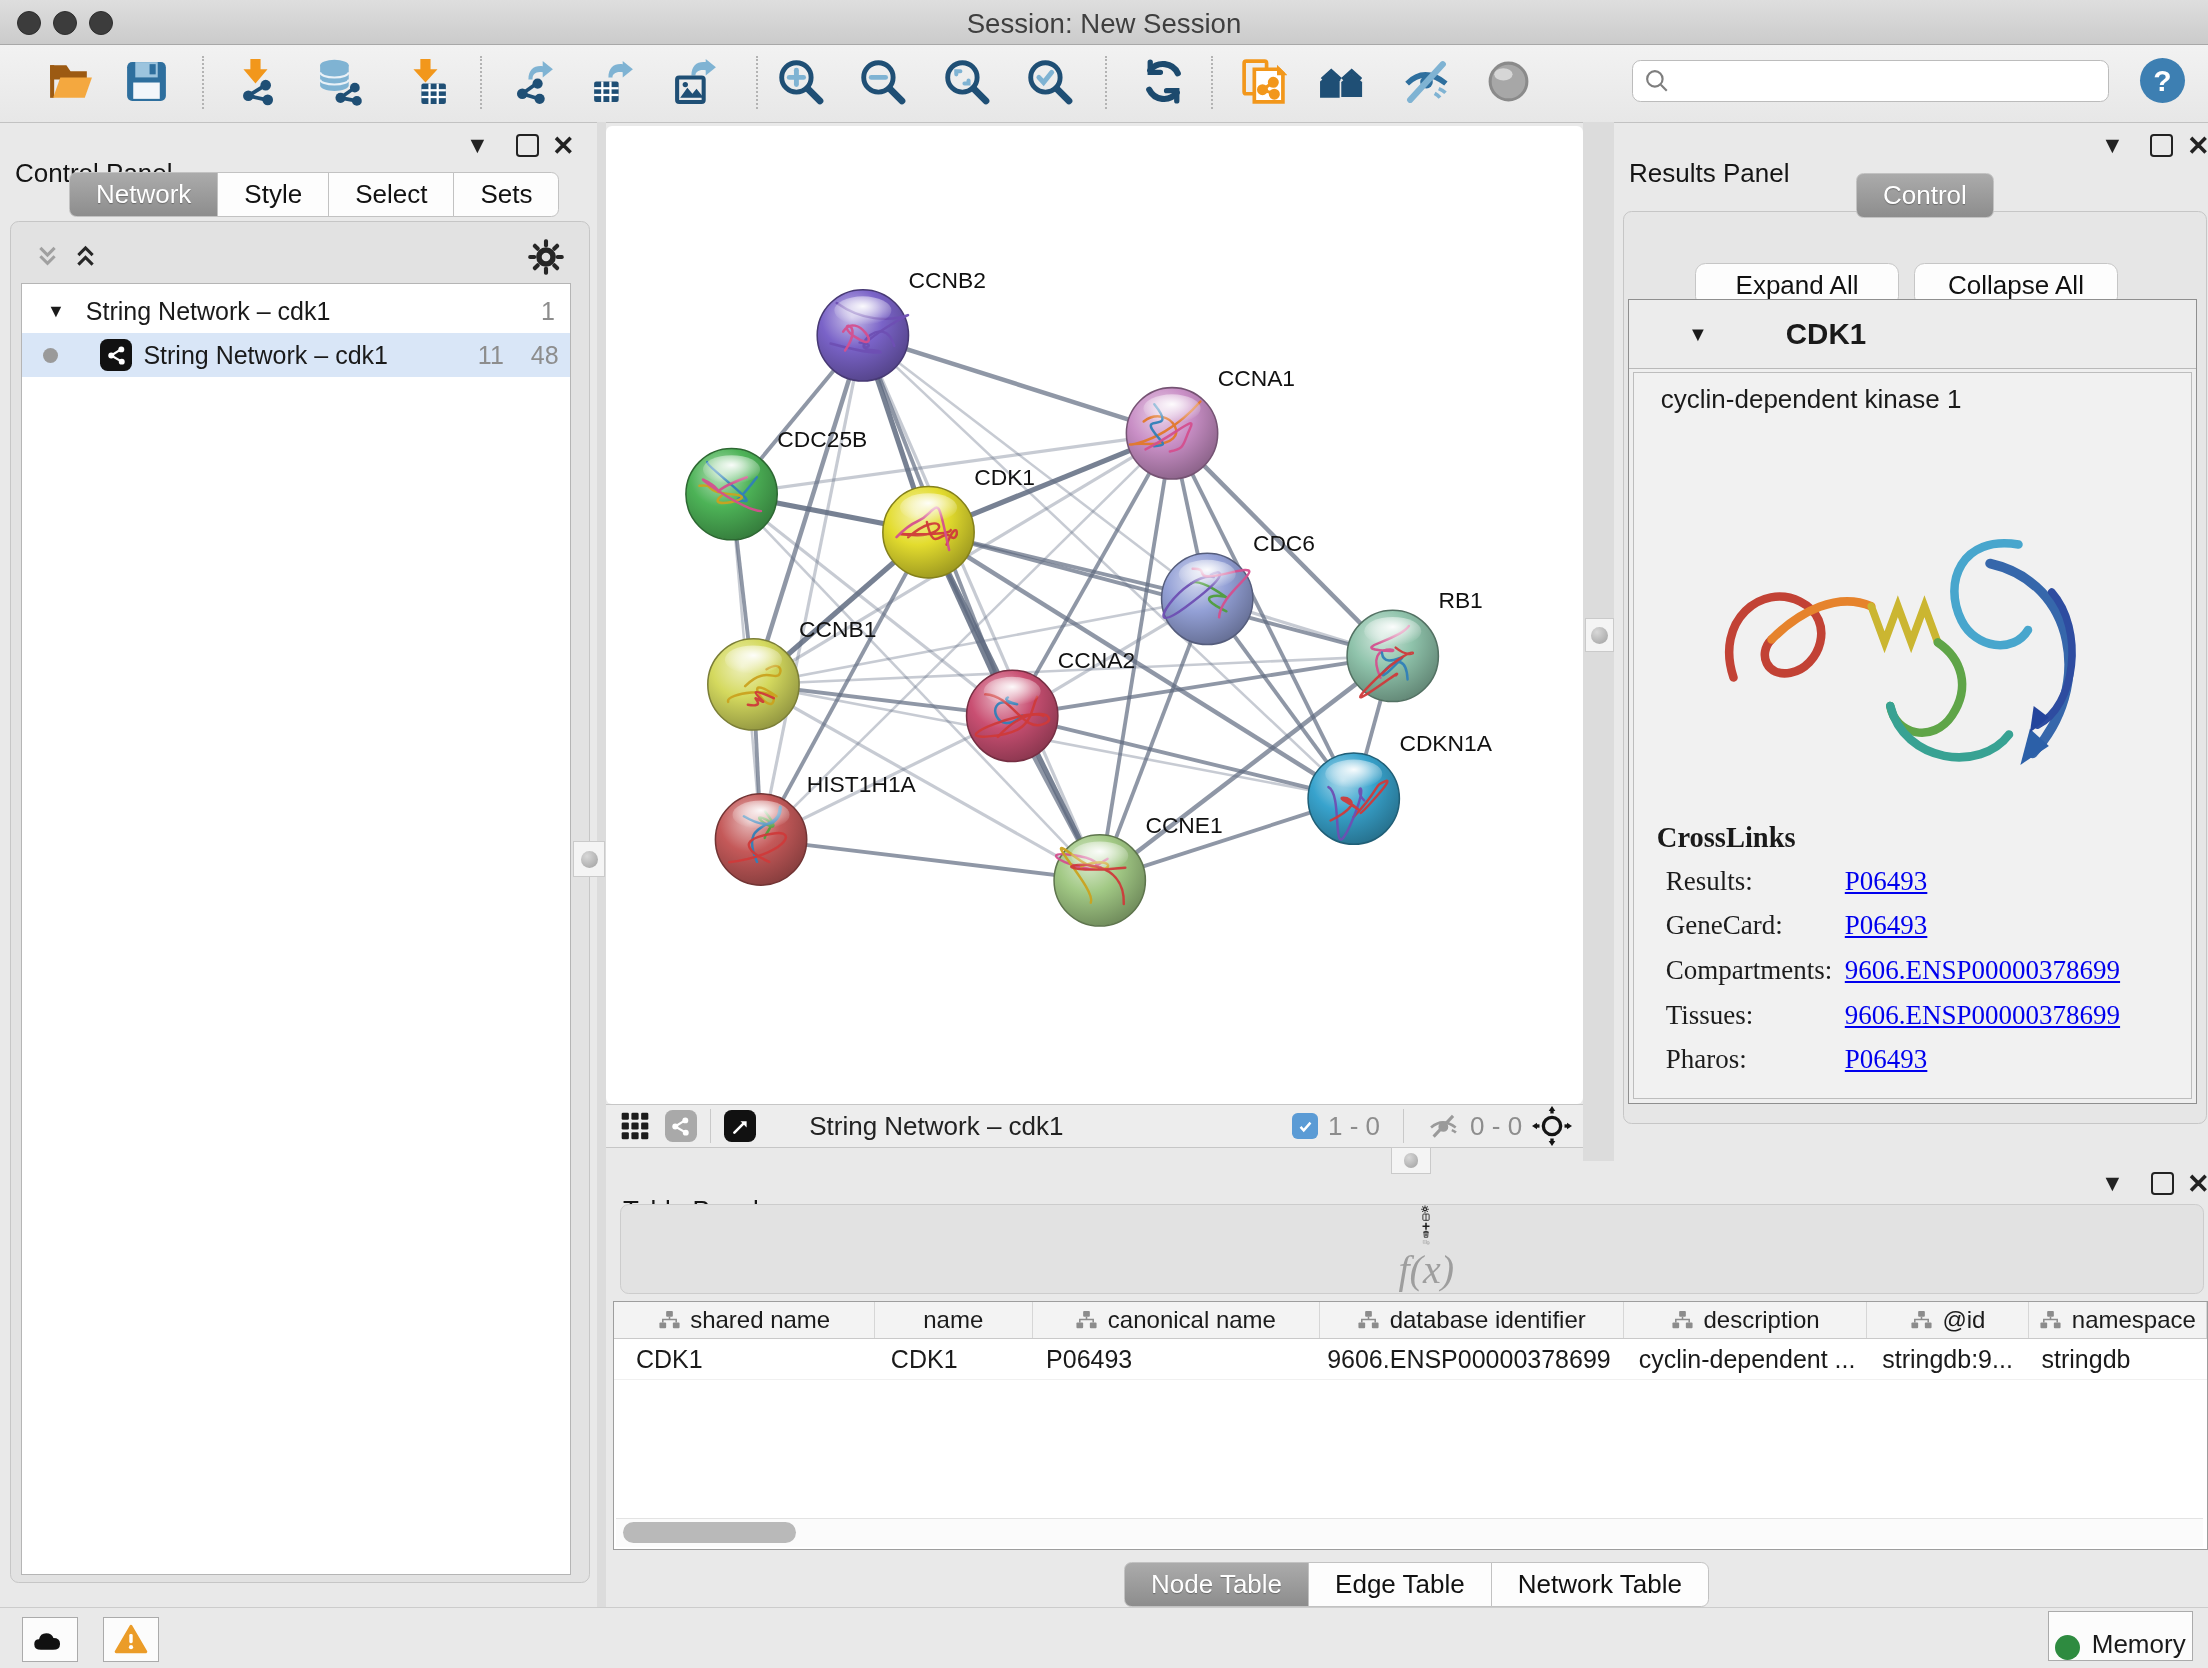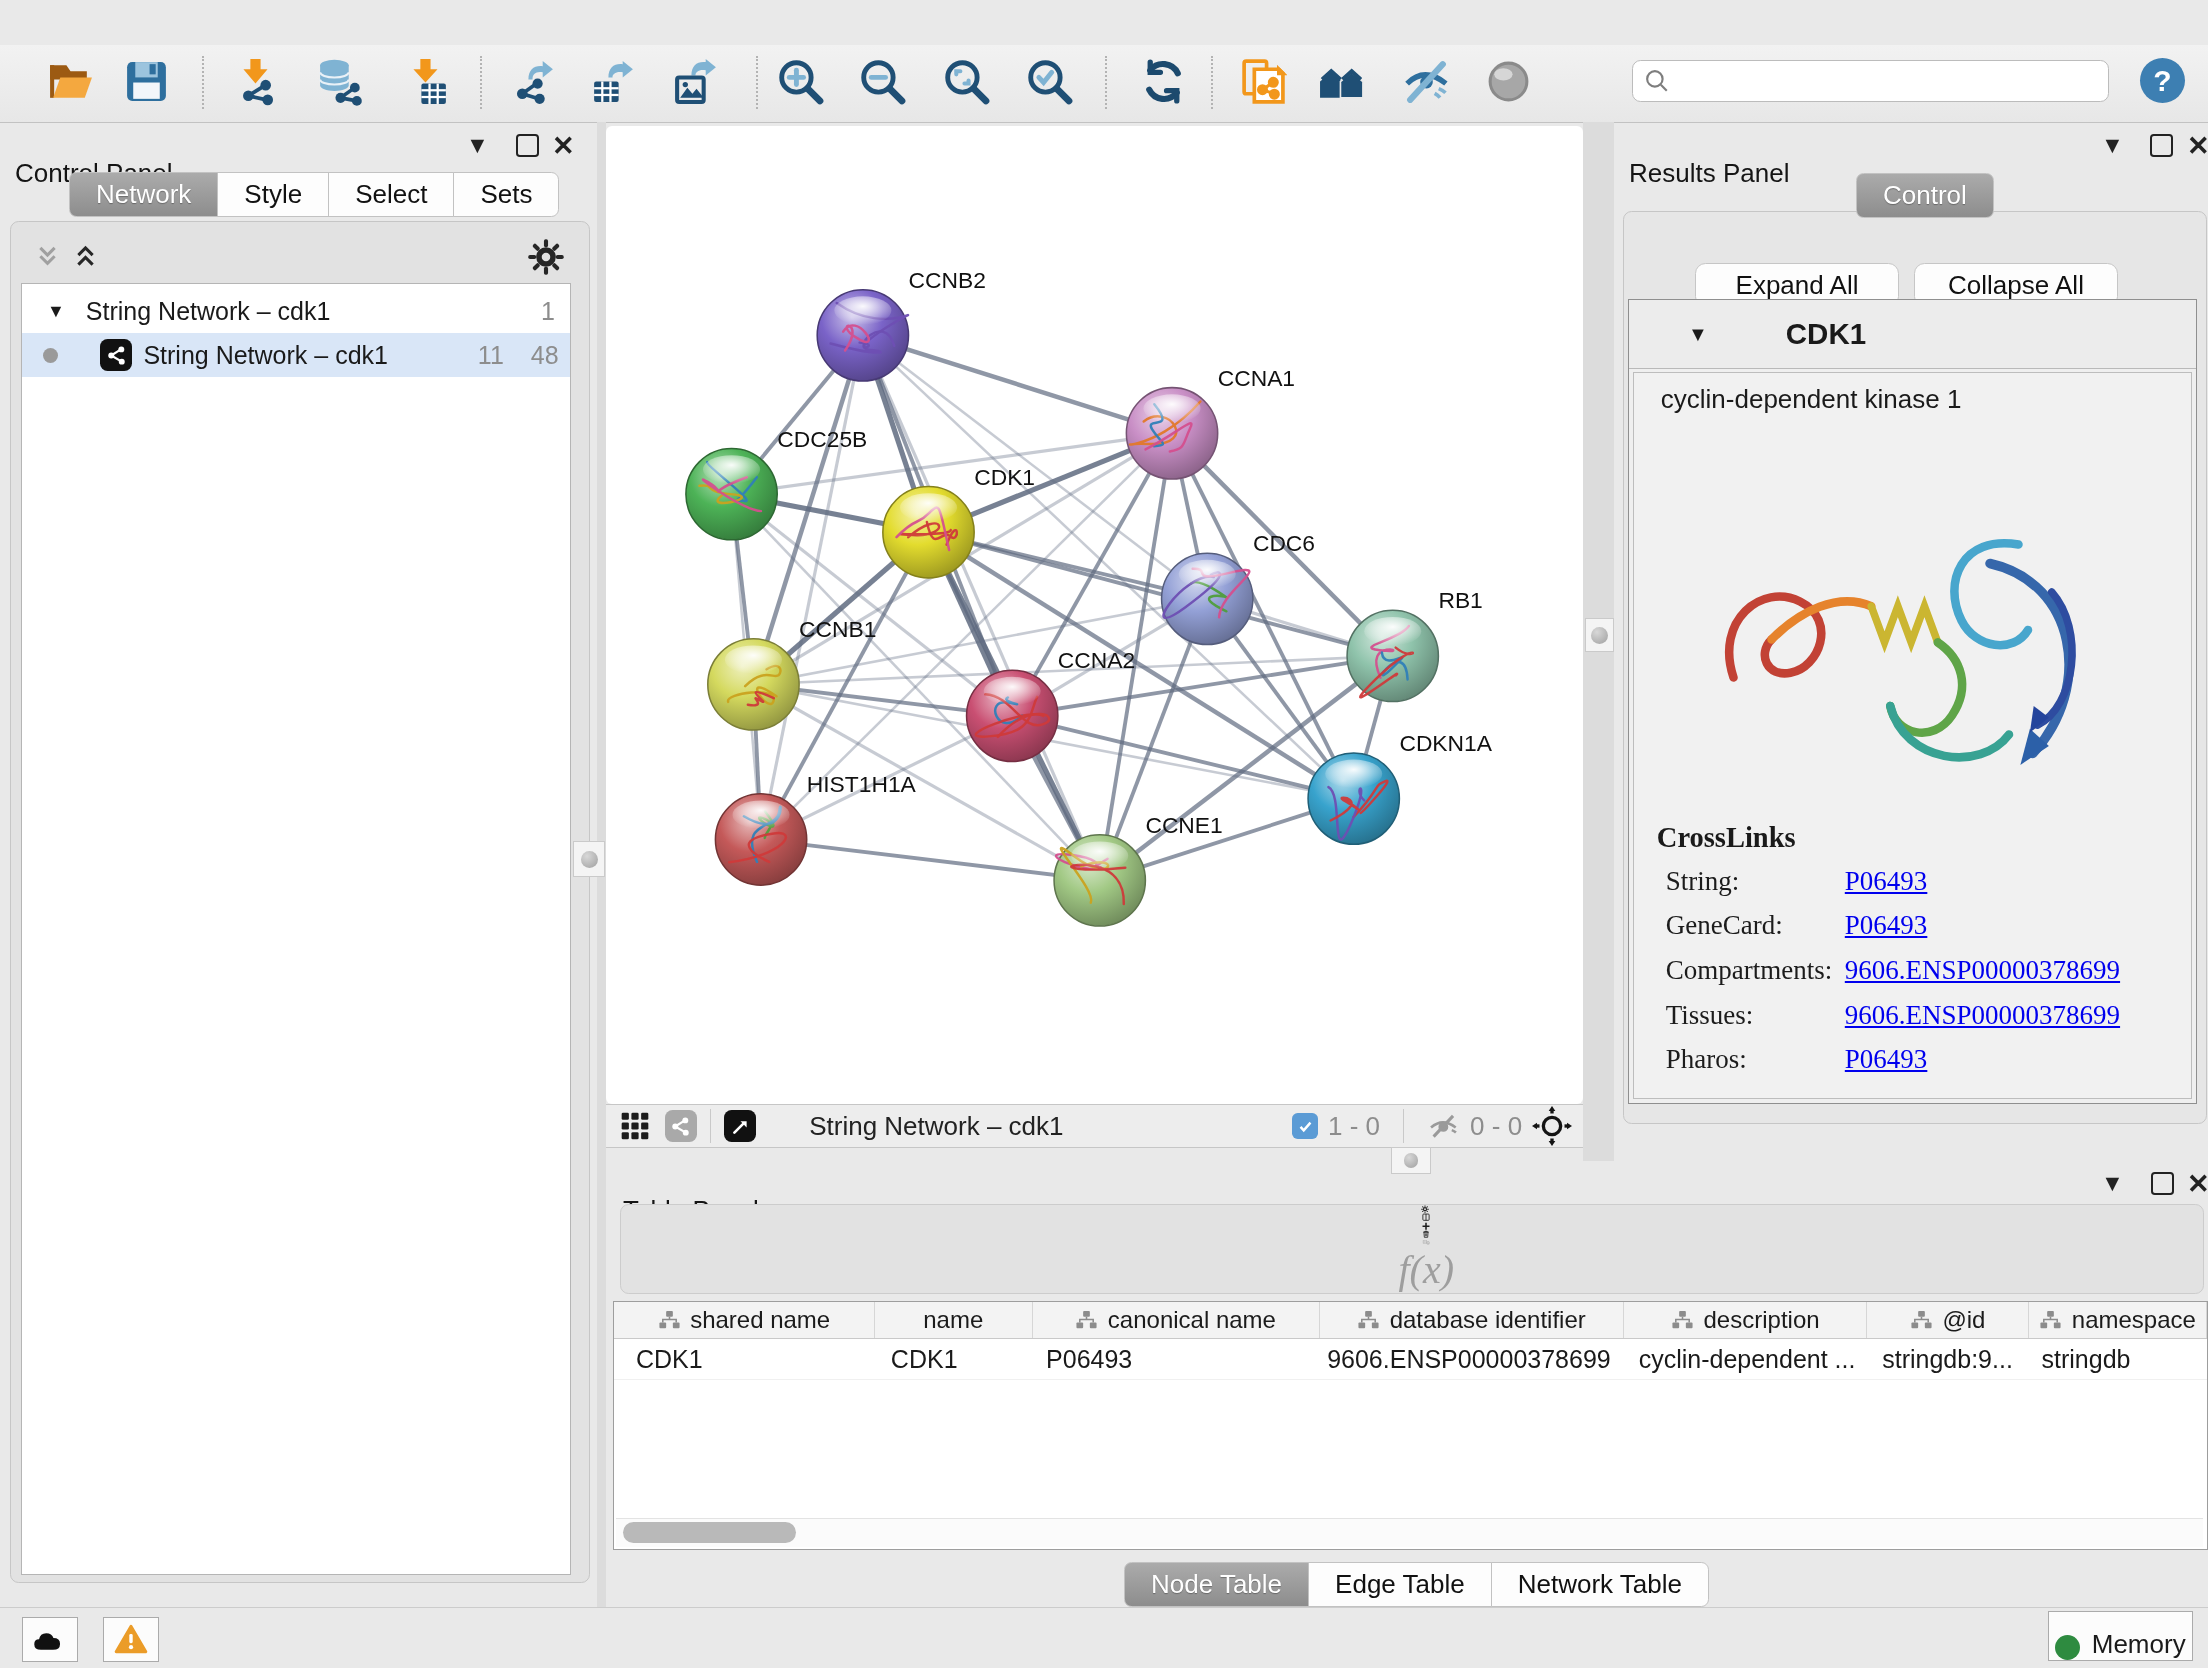--- a/index.html
+++ b/index.html
@@ -84,20 +84,26 @@
           align-items:center;justify-content:center;}
   .mem-btn{left:2048px;top:2.9px;width:143px;height:48px;background:#fcfcfc;border:1.9px solid #ababab;
            display:flex;align-items:flex-end;justify-content:center;gap:11.4px;font-size:26px;}
   .memdot{width:25px;height:25px;border-radius:50%;background:#2e8b40;}
 </style>
 </head>
 <body>
 
 <div class="app">
 
+  <div class="abs titlebar">
+    <div class="abs tl" style="left:17px"></div>
+    <div class="abs tl" style="left:53px"></div>
+    <div class="abs tl" style="left:89px"></div>
+    <div class="abs title-text">Session: New Session</div>
+  </div>
 
   <div class="abs toolbar">
     <div class="abs tb-ico" style="left:46px">
       <svg viewBox="0 0 24 24">
           <path d="M2 4h8l2 3h8v4H2z" fill="#9c5a12"></path>
           <path d="M2 20V4h2v16z" fill="#9c5a12"></path>
           <path d="M3.5 20 L7 10 H22.5 L19 20 Z" fill="#f4a83f"></path>
         </svg>
     </div>
     <div class="abs tb-ico" style="left:122px">
@@ -637,21 +643,21 @@
           <path d="M330 90 C420 110 440 220 375 290" stroke="#2c60a8" stroke-width="10"></path>
           <path d="M360 70 C300 60 280 110 300 150 C315 180 355 185 370 160" stroke="#3fa3cc" stroke-width="9"></path>
           <path d="M395 120 C430 160 420 240 380 260" stroke="#24449c" stroke-width="8"></path>
         </g>
         <polygon points="362,302 392,282 372,264" fill="#2c60a8"></polygon>
         <polygon points="372,268 392,252 376,240" fill="#24449c"></polygon>
       </svg>
       <div class="serif" style="position:absolute;left:23px;top:449px;font-size:28.5px;font-weight:bold">CrossLinks</div>
       <div id="crosslinks">
           <div class="xl-row serif" style="top: 493px;">
-            <span class="xl-label">String:</span>
+            <span class="xl-label">Results:</span>
             <span class="xl-link">P06493</span>
           </div>
           <div class="xl-row serif" style="top: 537px;">
             <span class="xl-label">GeneCard:</span>
             <span class="xl-link">P06493</span>
           </div>
           <div class="xl-row serif" style="top: 582px;">
             <span class="xl-label">Compartments:</span>
             <span class="xl-link">9606.ENSP00000378699</span>
           </div>

